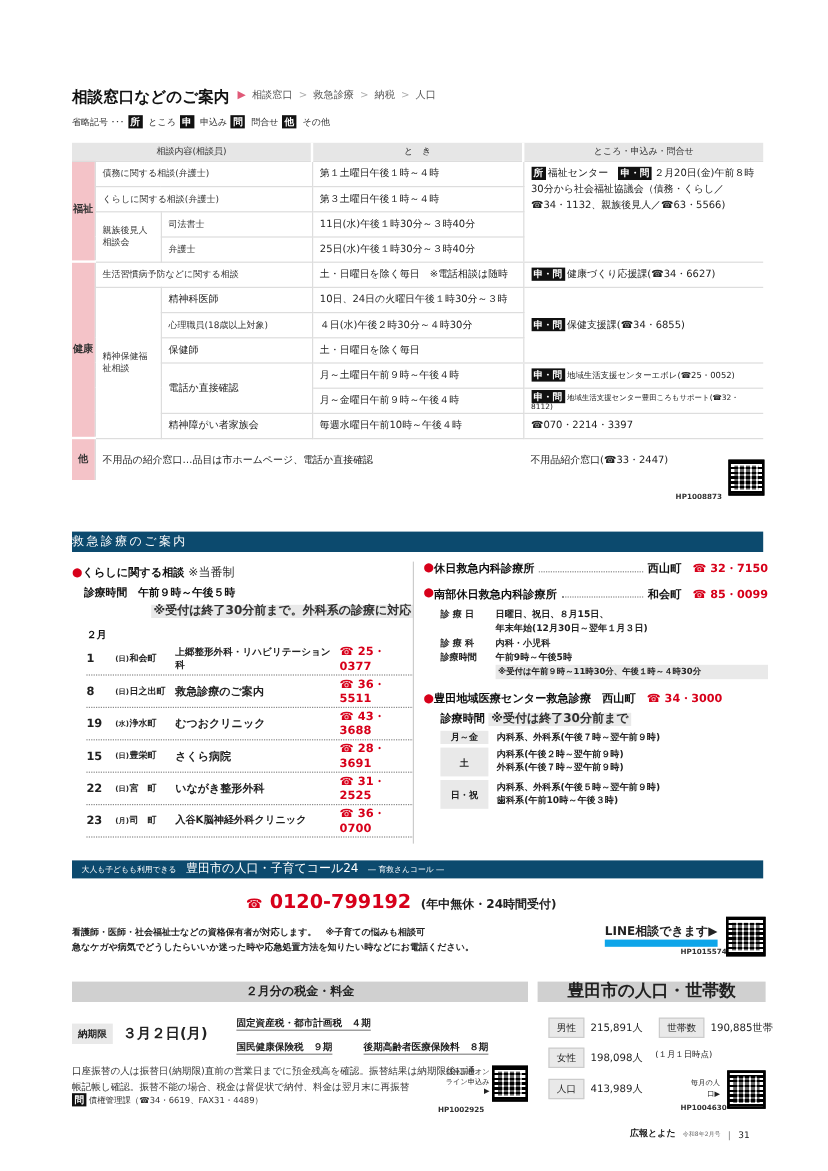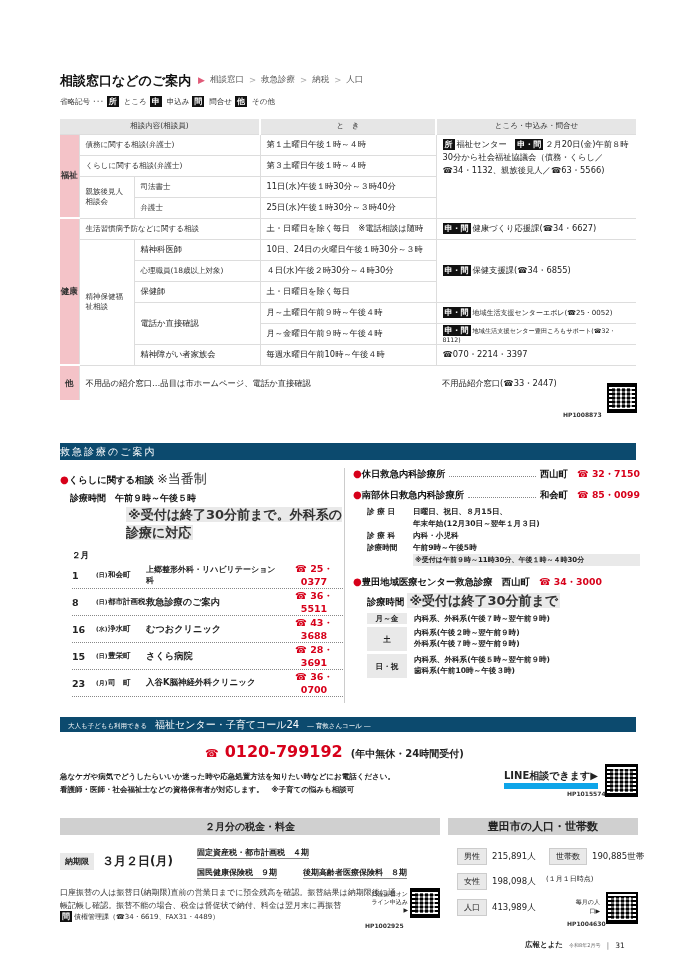--- a/index.html
+++ b/index.html
@@ -20,47 +20,47 @@
 #tbl td.cat{background:#f4c3c8;width:19px;padding:0;text-align:center;font-weight:bold;font-size:8.5px;color:#333;border-bottom:2px solid #fff;line-height:13px}
 #tbl td.sub{font-size:7.5px;color:#333}
 #tbl td.loc{font-size:8.3px;border-right:none}
 
 .banner{background:#0c4a6e;color:#fff;text-align:left;font-weight:normal}
 #eb{left:60px;top:443px;width:576px;height:17px;font-size:10px;line-height:17px;letter-spacing:2px}
 .dot{color:#d7001a;font-size:10px}
 #left-em{left:60px;top:470px;width:285px}
 #right-em{left:344px;top:468px;width:296px;border-left:1px solid #ccc;padding-left:8px;height:235px}
 .h1{font-size:9.3px;font-weight:bold;color:#111}
-.note{font-size:13px;color:#333;font-weight:bold}
+.note{font-size:10px;color:#333;font-weight:bold}
 .grayb{background:#e9e9e9;padding:0 2px}
 .row{display:flex;align-items:center;border-bottom:1px dotted #888;height:27px;font-weight:bold}
 .row .d{width:24px;font-size:9.5px;text-align:left}
 .row .w{font-size:6px;width:12px}
 .row .t{width:38px;font-size:7.5px}
 .row .n{flex:1;font-size:9.2px}
-.row .p{color:#d7001a;font-size:9.5px;width:62px;text-align:center}
+.row .p{color:#d7001a;font-size:9.5px;width:62px;text-align:left}
 .tbl2{display:grid;grid-template-columns:56px 40px 1fr;font-size:7.6px;line-height:12px;margin-left:14px;font-weight:bold}
 .sched{display:flex;margin:3px 0 0 14px;font-size:7.6px;font-weight:bold;line-height:11px}
 .sched .k{width:40px;background:#e9e9e9;text-align:center;display:flex;align-items:center;justify-content:center;margin-right:7px}
 
 #cb{left:60px;top:717px;width:576px;height:15px;font-size:10px;line-height:15px}
 #cb small{font-size:6.5px;margin:0 8px}
 #phone{left:205px;top:742px;font-size:16px;color:#d7001a;font-weight:bold}
 #phone span{font-size:10px;color:#222;margin-left:8px}
 #calltxt{left:60px;top:770px;font-size:7.5px;line-height:13px;font-weight:bold}
 #line{left:504px;top:769px;font-size:10px;font-weight:bold;border-bottom:6px solid #0ea5e9}
 .hp{font-size:6px;font-weight:bold;color:#333}
 .qr{background:
 repeating-linear-gradient(0deg,#000 0 2px,#fff 2px 4px),#000;
 background-blend-mode:difference;border:2px solid #000;position:absolute}
 .qr::before{content:"";position:absolute;inset:3px;background:repeating-linear-gradient(90deg,#000 0 3px,#fff 3px 5px);opacity:.6}
 
 .grayhead{background:#d0d0d0;text-align:center;font-weight:bold;color:#222}
 #taxh{left:60px;top:818px;width:380px;height:17px;font-size:10px;line-height:17px}
-#poph{left:448px;top:818px;width:190px;height:17px;font-size:11px;line-height:17px}
+#poph{left:448px;top:818px;width:190px;height:17px;font-size:14px;line-height:17px}
 #nouki{left:60px;top:853px;display:flex;align-items:center;gap:8px;font-weight:bold}
 #nouki .lbl{background:#e9e9e9;font-size:8px;padding:3px 5px}
 #nouki .v{font-size:12px}
 .taxbox{font-size:8px;font-weight:bold;border-bottom:1px solid #888}
 #taxnote{left:60px;top:886px;width:340px;font-size:8px;line-height:13px;color:#333}
 .popbox{position:absolute;font-size:8.5px;display:flex;align-items:center;gap:5px}
 .popbox .k{background:#e9e9e9;padding:2px 6px;font-size:8px;border:1px solid #ccc}
 #footer{left:525px;top:940px;font-size:7.5px;font-weight:bold;display:flex;align-items:center;gap:6px}
 #footer small{font-size:5px;color:#666;font-weight:normal}
 </style>
@@ -171,37 +171,44 @@
   <div class="row">
         <span class="d">1</span>
         <span class="w">(日)</span>
         <span class="t">和会町</span>
         <span class="n" style="font-size:8px">上郷整形外科・リハビリテーション科</span>
         <span class="p">☎ 25・0377</span>
       </div>
   <div class="row">
         <span class="d">8</span>
         <span class="w">(日)</span>
-        <span class="t">都市計画税</span>
+        <span class="t">日之出町</span>
         <span class="n">救急診療のご案内</span>
         <span class="p">☎ 36・5511</span>
       </div>
   <div class="row">
-        <span class="d">16</span>
+        <span class="d">19</span>
         <span class="w">(水)</span>
         <span class="t">浄水町</span>
         <span class="n">むつおクリニック</span>
         <span class="p">☎ 43・3688</span>
       </div>
   <div class="row">
         <span class="d">15</span>
         <span class="w">(日)</span>
         <span class="t">豊栄町</span>
         <span class="n">さくら病院</span>
         <span class="p">☎ 28・3691</span>
+      </div>
+  <div class="row">
+        <span class="d">22</span>
+        <span class="w">(日)</span>
+        <span class="t">宮　町</span>
+        <span class="n">いながき整形外科</span>
+        <span class="p">☎ 31・2525</span>
       </div>
   <div class="row">
         <span class="d">23</span>
         <span class="w">(月)</span>
         <span class="t">司　町</span>
         <span class="n" style="font-size:8.5px">入谷K脳神経外科クリニック</span>
         <span class="p">☎ 36・0700</span>
       </div>
  </div>
 </div>
@@ -230,25 +237,25 @@
  <div class="sched">
       <span class="k" style="height:24px">土</span>
       <span><span>内科系(午後２時～翌午前９時)</span><br><span>外科系(午後７時～翌午前９時)</span></span>
     </div>
  <div class="sched">
       <span class="k" style="height:24px">日・祝</span>
       <span><span>内科系、外科系(午後５時～翌午前９時)</span><br><span>歯科系(午前10時～午後３時)</span></span>
     </div>
 </div>
 
-<div class="abs banner" id="cb"><small>大人も子どもも利用できる</small><span>福祉センター・子育てコール24</span><small>― 育救さんコール ―</small></div>
+<div class="abs banner" id="cb"><small>大人も子どもも利用できる</small><span>豊田市の人口・子育てコール24</span><small>― 育救さんコール ―</small></div>
 <div class="abs" id="phone"><span style="font-size:11px;margin:0 6px 0 0;color:#d7001a">☎</span><b>0120-799192</b><span>(年中無休・24時間受付)</span></div>
 <div class="abs" id="calltxt">
+    <div>看護師・医師・社会福祉士などの資格保有者が対応します。　※子育ての悩みも相談可</div>
     <div>急なケガや病気でどうしたらいいか迷った時や応急処置方法を知りたい時などにお電話ください。</div>
-    <div>看護師・医師・社会福祉士などの資格保有者が対応します。　※子育ての悩みも相談可</div>
   </div>
 <div class="abs" id="line">LINE相談できます▶</div>
 <div class="abs hp" style="left:567px;top:790px">HP1015574</div>
 <div class="qr" style="left:605px;top:764px;width:33px;height:33px"></div>
 
 <div class="abs grayhead" id="taxh">２月分の税金・料金</div>
 <div class="abs" id="nouki">
     <span class="lbl">納期限</span>
     <span class="v">３月２日(月)</span>
   </div>

